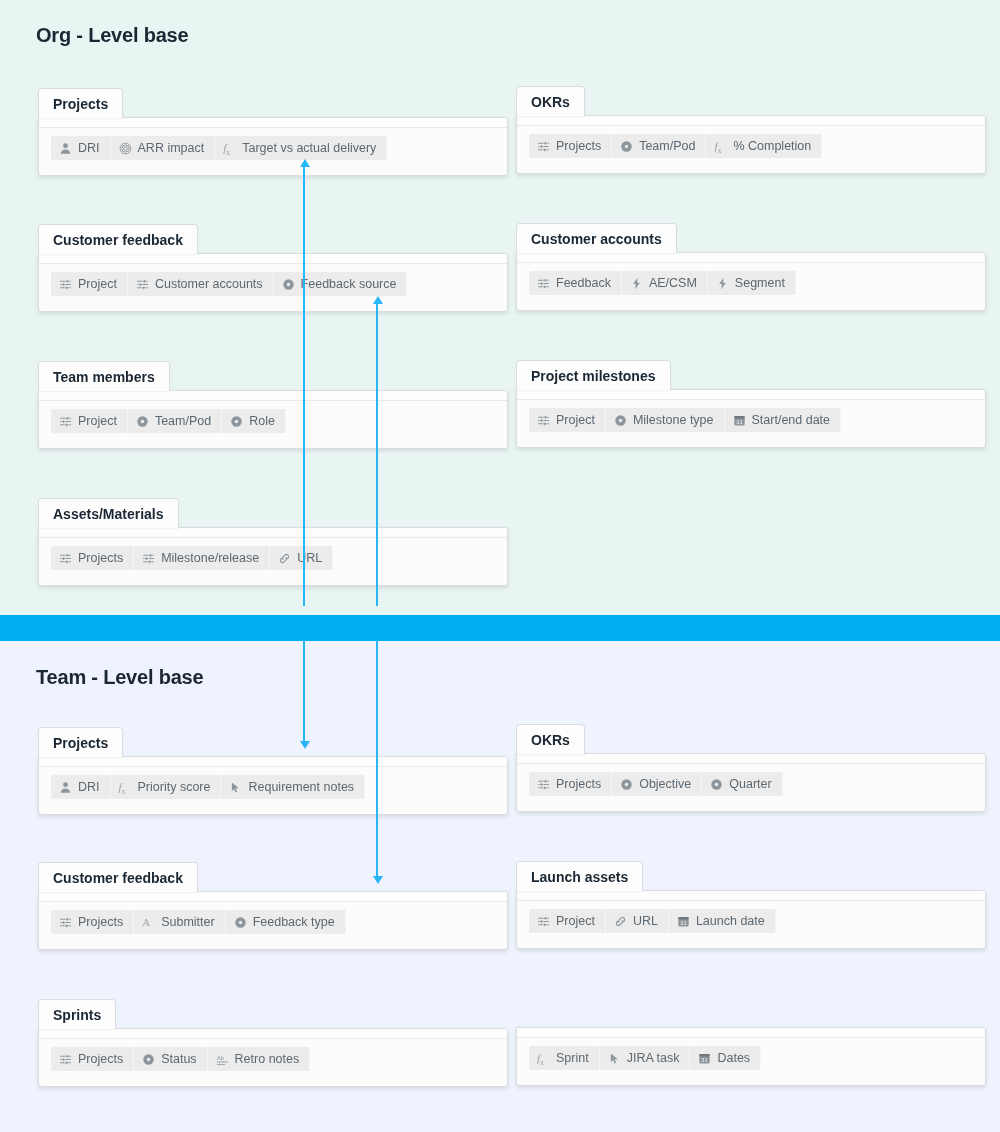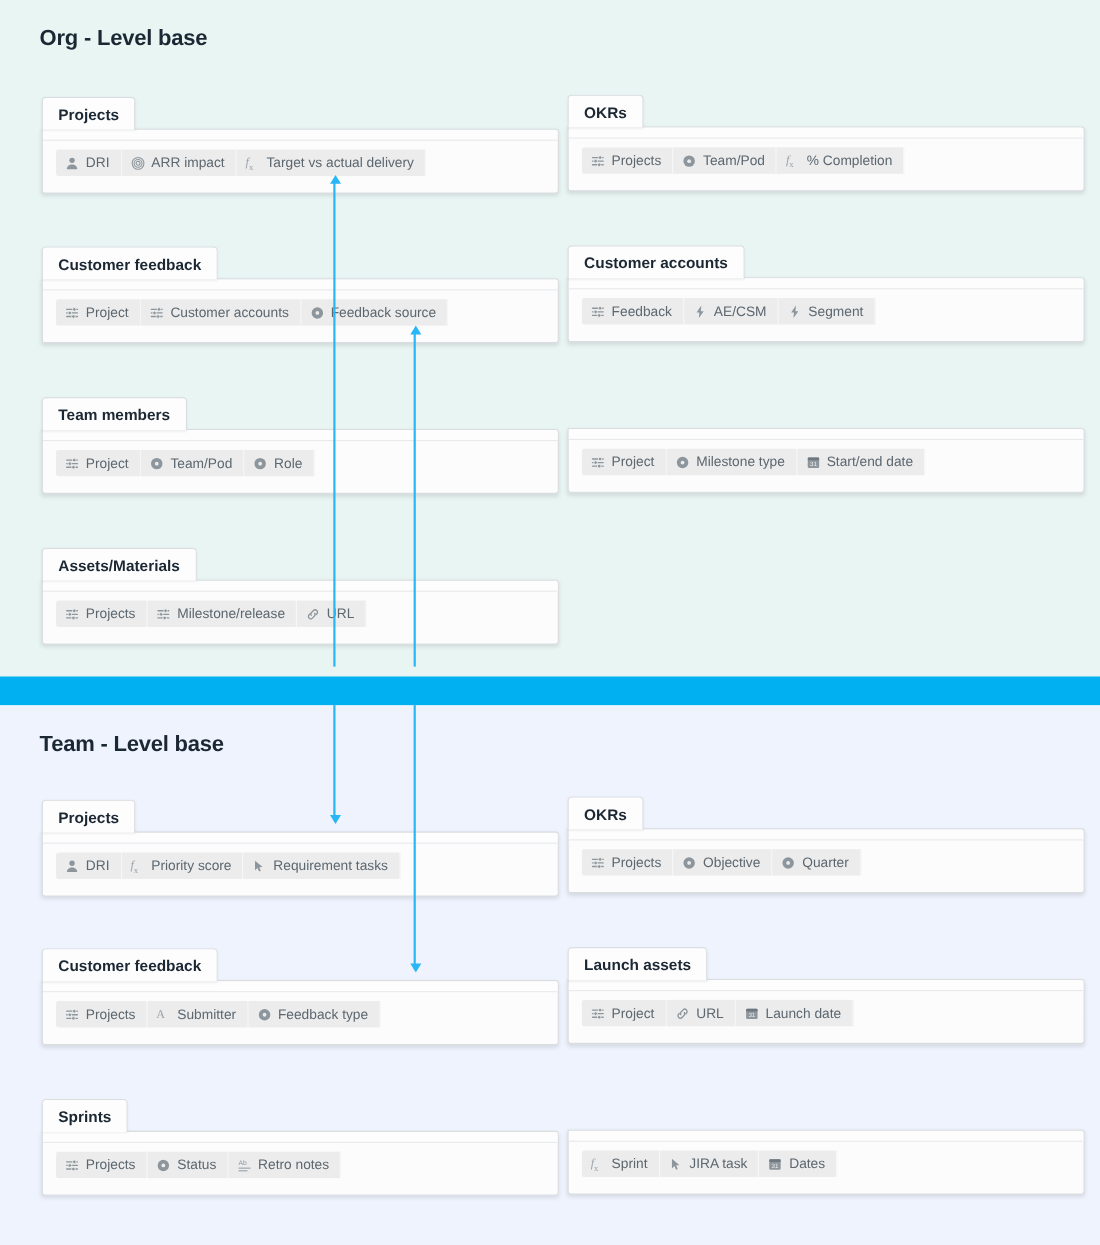--- a/index.html
+++ b/index.html
@@ -324,20 +324,21 @@
                 <circle cx="8" cy="8" r="6.4"></circle>
                 <circle cx="8" cy="8" r="2.1" fill="#ececec"></circle>
               </svg>
             </span>
             <span class="field-label">Role</span>
           </div>
         </div>
       </div>
     </div>
     <div class="card" style="left: 516px; top: 360px;">
+      <div class="card-tab">Project milestones</div>
       <div class="card-body">
         <div class="field-row">
           <div class="field">
             <span class="ic">
               <svg viewBox="0 0 16 16">
                 <g stroke="#8d969c" stroke-width="1.5" stroke-linecap="round">
                   <line x1="2" y1="4" x2="14" y2="4"></line>
                   <line x1="2" y1="8" x2="14" y2="8"></line>
                   <line x1="2" y1="12" x2="14" y2="12"></line>
                 </g>
@@ -434,21 +435,21 @@
           <div class="field">
             <span class="ic ic-text"><i>f</i><sub style="font-style:normal;font-size:8px;">x</sub></span>
             <span class="field-label">Priority score</span>
           </div>
           <div class="field">
             <span class="ic">
               <svg viewBox="0 0 16 16">
                 <path d="M3.5 1.8 L3.5 12.6 L6.3 9.9 L8.1 14 L10 13.1 L8.2 9.1 L12 8.9 Z"></path>
               </svg>
             </span>
-            <span class="field-label">Requirement tasks</span>
+            <span class="field-label">Requirement notes</span>
           </div>
         </div>
       </div>
     </div>
     <div class="card" style="left: 516px; top: 724px;">
       <div class="card-tab">OKRs</div>
       <div class="card-body">
         <div class="field-row">
           <div class="field">
             <span class="ic">

